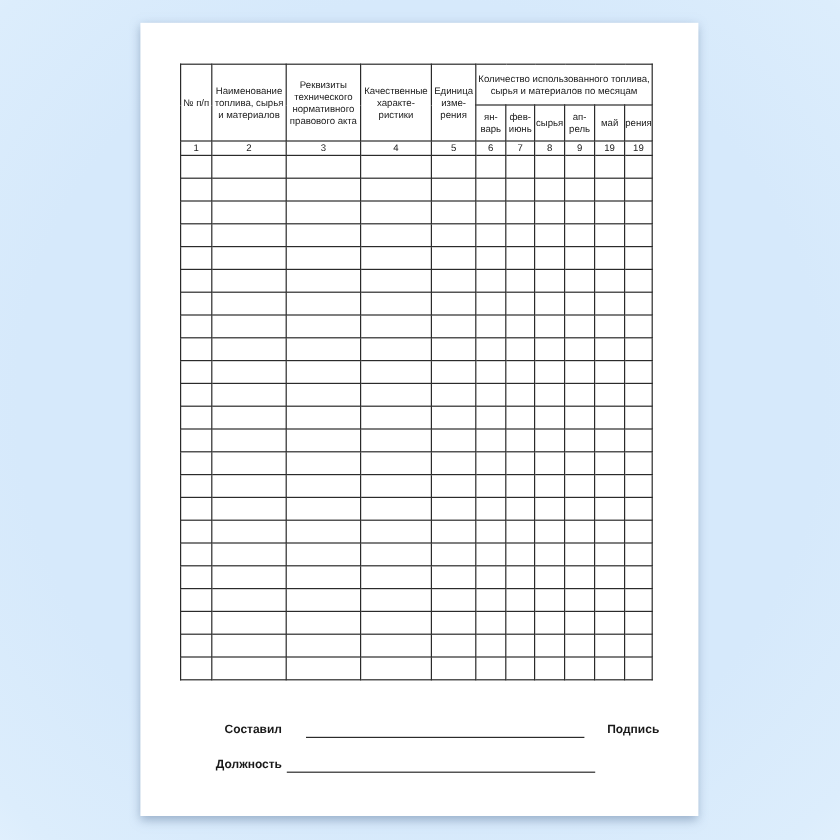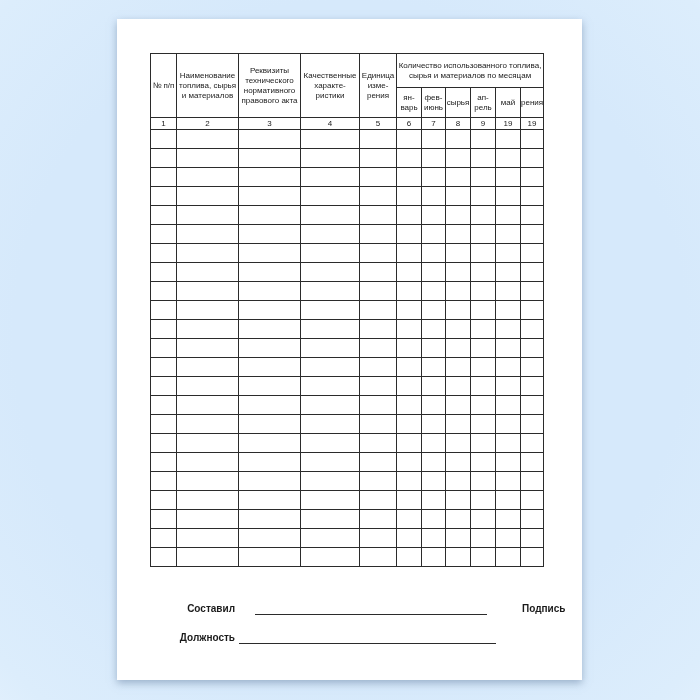--- a/index.html
+++ b/index.html
@@ -61,21 +61,21 @@
     left: 0;
     display: flex;
     align-items: flex-end;
     font-size: 10px;
     font-weight: bold;
     line-height: 12px;
   }
   .line1 { top: 583px; gap: 16px; }
   .line2 { top: 612px; }
   .flabel { width: 118px; text-align: right; }
-  .flabel2 { margin-left: 19px; }
+  .flabel2 { margin-left: 3px; }
   .fline {
     border-bottom: 1px solid var(--border-color, #1a1a1a);
     height: 13px;
     margin-left: 4px;
   }
   .fline1 { width: 232px; }
   .fline2 { width: 257px; }
 </style>
 </head>
 <body>

